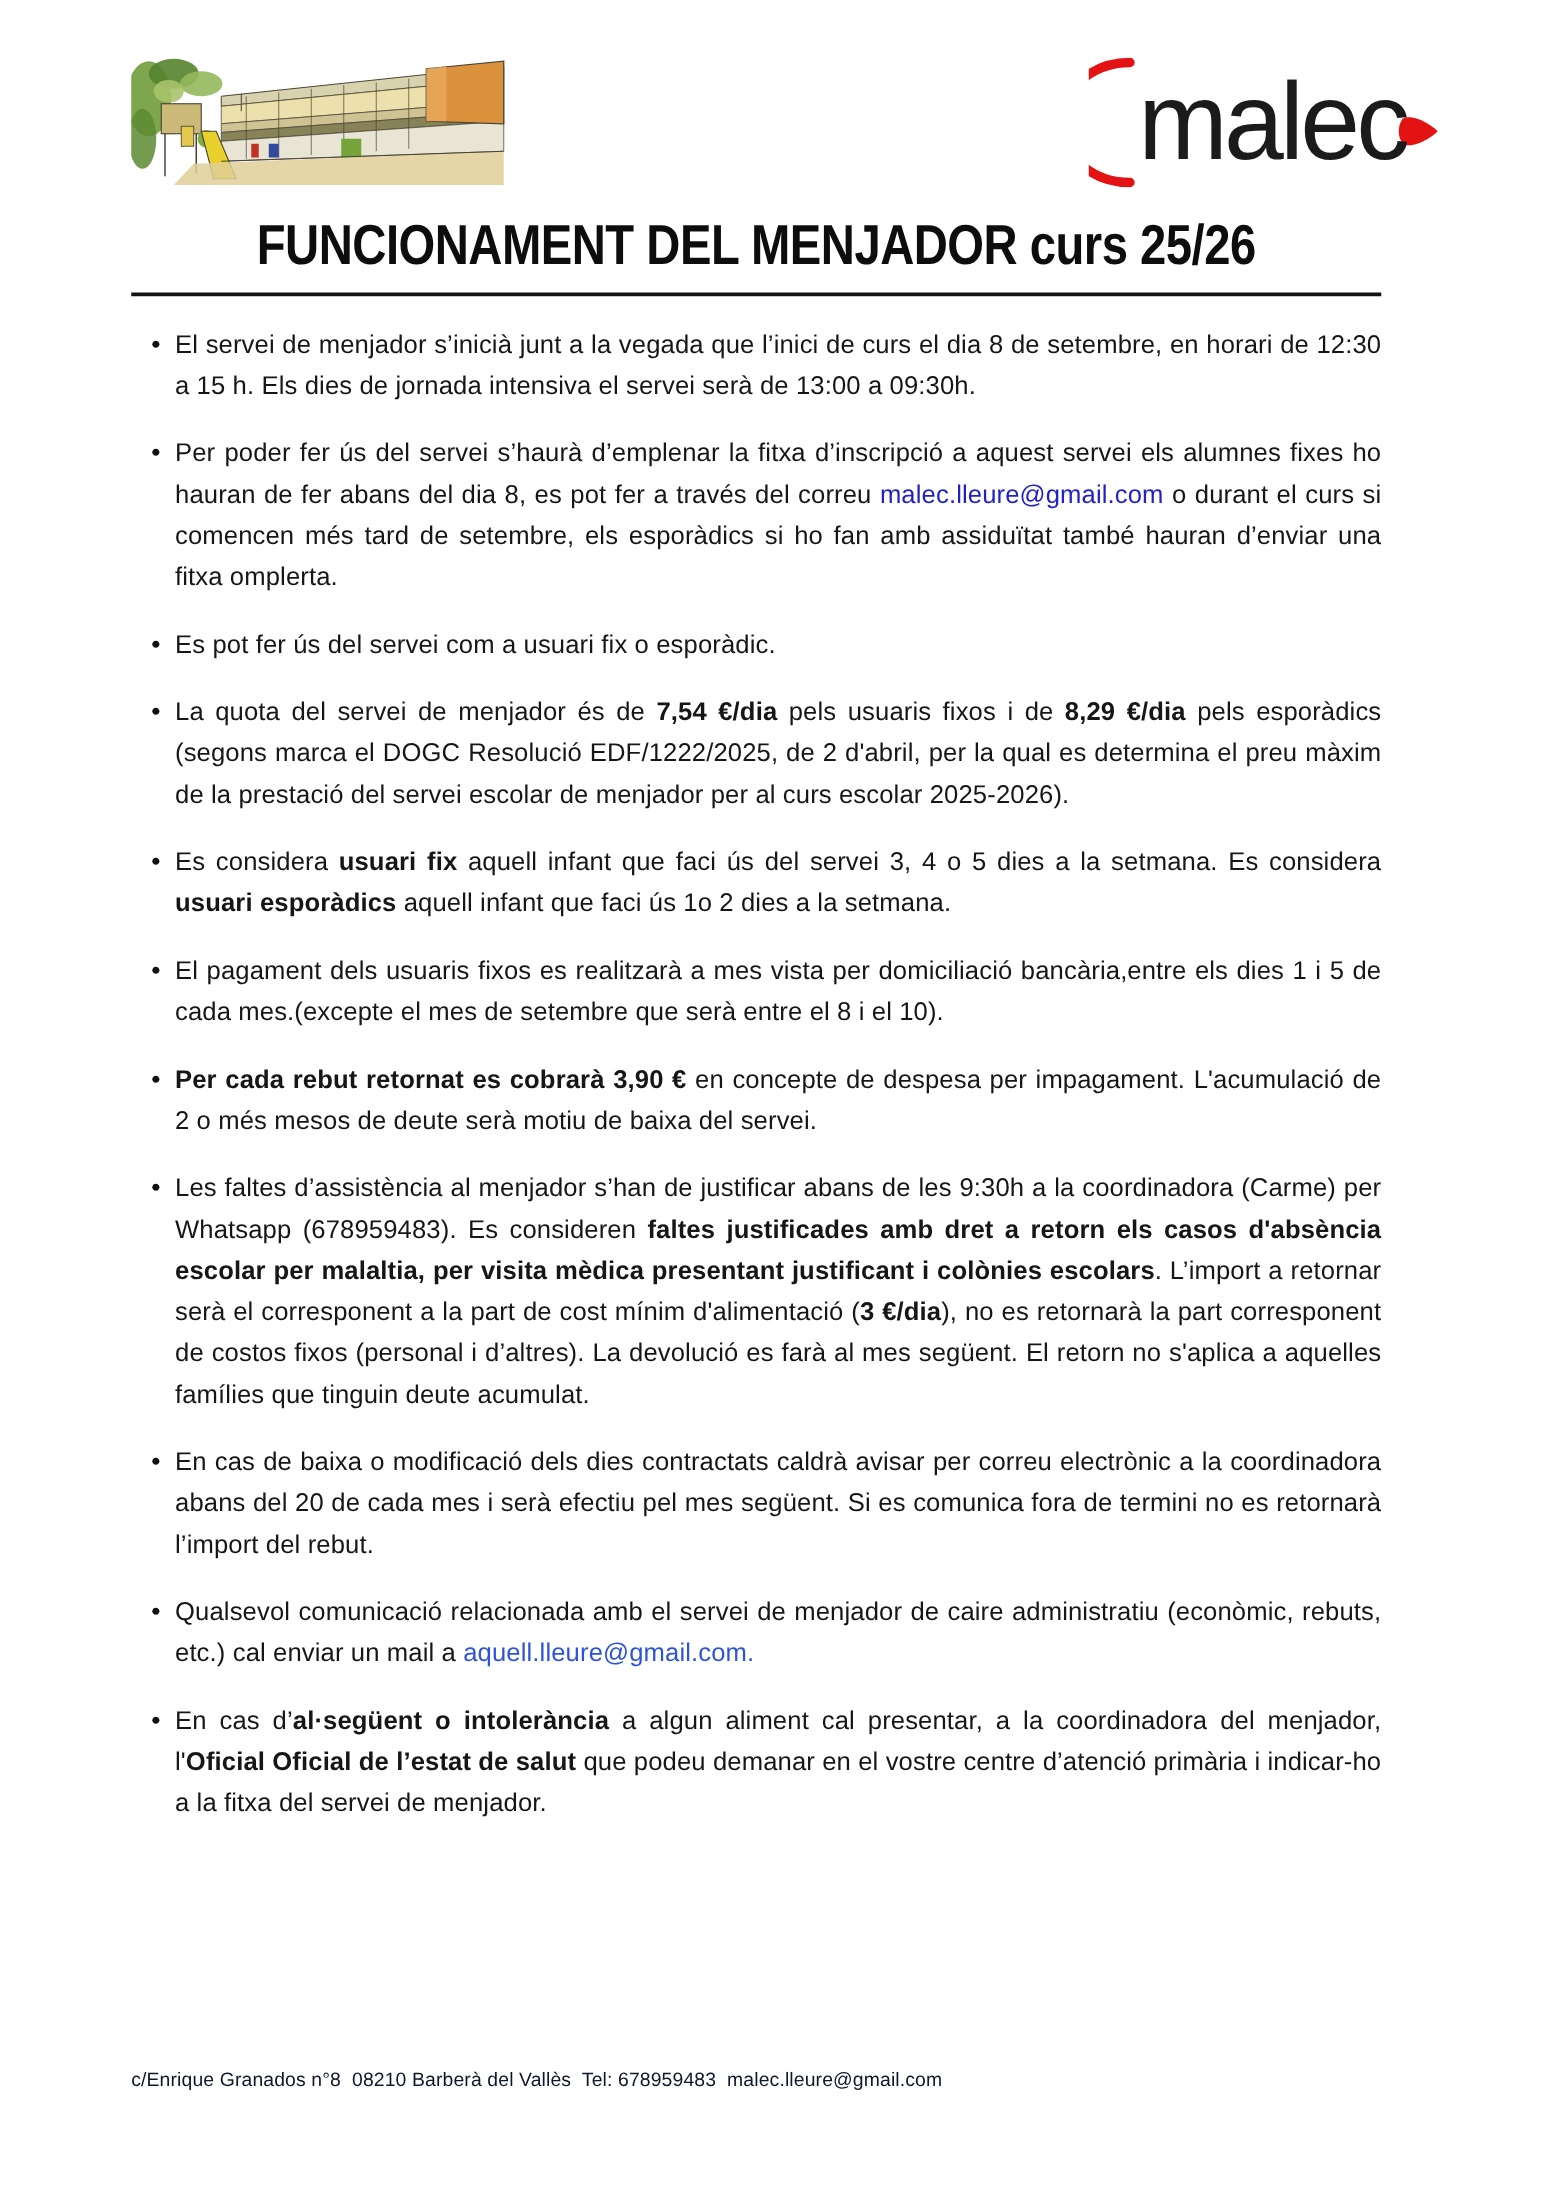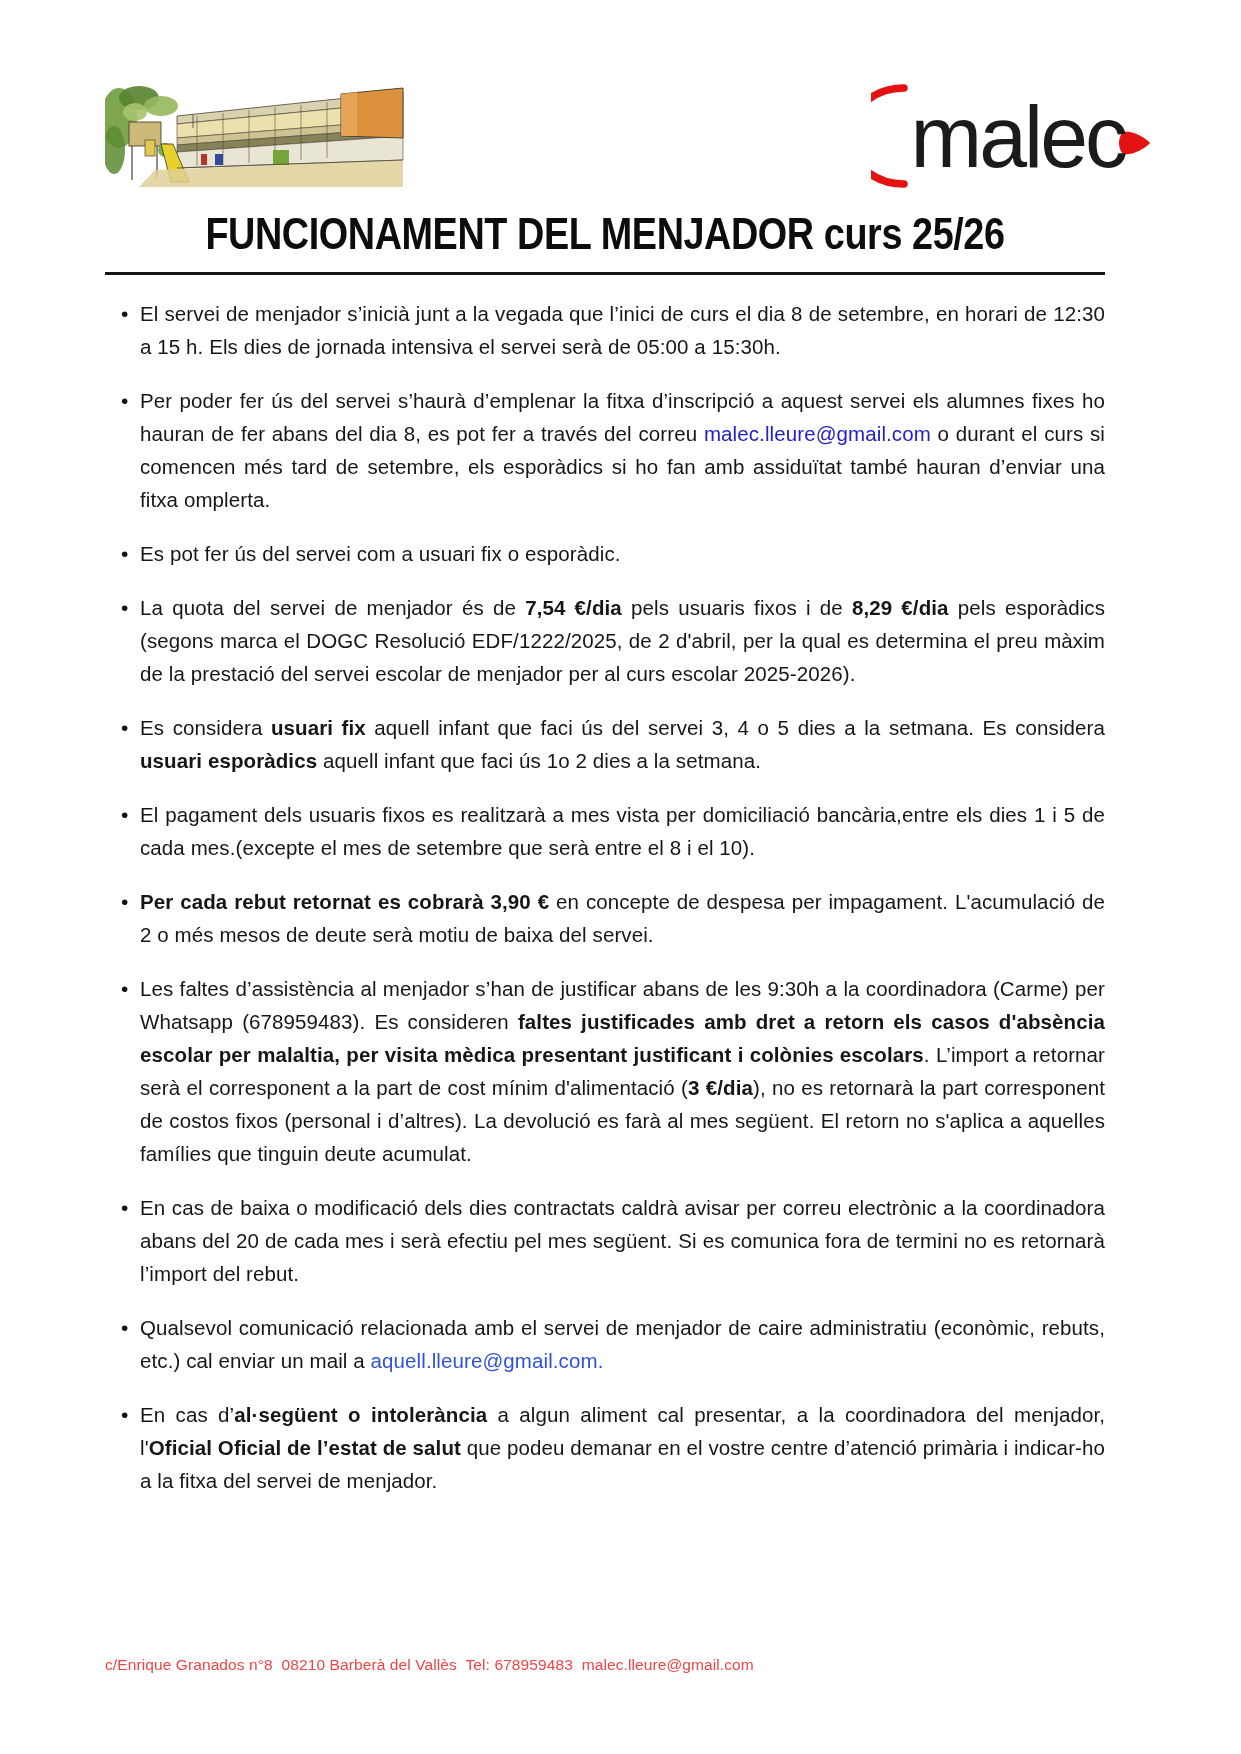--- a/index.html
+++ b/index.html
@@ -2,21 +2,21 @@
 <html style="--link-u: #2121c4; --link-p: #2f53d6;"><head>
 <meta charset="utf-8">
 <style>
   html,body{margin:0;padding:0;background:#ffffff;}
   body{
     width:1241px;height:1754px;position:relative;overflow:hidden;
     font-family:"Liberation Sans",sans-serif;color:#141414;
   }
   .content{width:1000px;margin-left:105px;}
   
-  .header{padding-top:82px;display:flex;justify-content:space-between;align-items:flex-end;width:1046px;}
+  .header{padding-top:44px;display:flex;justify-content:space-between;align-items:center;width:1046px;}
   .illus{width:300px;height:104px;display:block;}
   .logo{display:flex;align-items:center;height:104px;margin-top:2px;}
   .logo-paren{width:38px;height:104px;display:block;}
   .logo-text{
     font-family:"Liberation Sans",sans-serif;font-size:86px;font-weight:400;
     letter-spacing:-3px;color:#1b1b1b;line-height:104px;margin-left:2px;
     transform:scaleY(1.02);
   }
   .logo-arrow{width:34px;height:30px;display:block;margin-left:-8px;margin-top:14px;}
   
@@ -32,21 +32,21 @@
   .dot{width:19px;flex:0 0 19px;font-size:21px;line-height:33px;color:#111;}
   .btxt{
     flex:1;margin:0;font-size:20.5px;line-height:33px;text-align:justify;
     letter-spacing:0.1px;color:#161616;
   }
   .btxt .bold{font-weight:bold;}
   .link-u{color:var(--link-u,#2121c4);cursor:pointer;}
   .link-p{color:var(--link-p,#2f53d6);cursor:pointer;}
   
   .footer{
-    position:absolute;left:105px;top:1656px;font-size:15.5px;color:#ef4444;
+    position:absolute;left:105px;top:1656px;font-size:15.5px;color:#0f172a;
     letter-spacing:0.1px;white-space:pre-wrap;
   }
 </style>
 </head>
 <body>
 
 <div class="content">
 
   <div class="header">
 
@@ -104,21 +104,21 @@
       </svg>
     </div>
   </div>
 
   <h1 class="title">FUNCIONAMENT DEL MENJADOR curs 25/26</h1>
   <hr class="rule">
 
   <div class="bullets" id="bullets">
       <div class="bullet">
         <span class="dot">•</span>
-        <p class="btxt"><span>El servei de menjador s’inicià junt a la vegada que l’inici de curs el dia 8 de setembre, en horari de 12:30 a 15 h. Els dies de jornada intensiva el servei serà de 05:00 a 15:30h.</span></p>
+        <p class="btxt"><span>El servei de menjador s’inicià junt a la vegada que l’inici de curs el dia 8 de setembre, en horari de 12:30 a 15 h. Els dies de jornada intensiva el servei serà de 13:00 a 09:30h.</span></p>
       </div>
       <div class="bullet">
         <span class="dot">•</span>
         <p class="btxt"><span>Per poder fer ús del servei s’haurà d’emplenar la fitxa d’inscripció a aquest servei els alumnes fixes ho hauran de fer abans del dia 8, es pot fer a través del correu </span><span class="link-u">malec.lleure@gmail.com</span><span> o durant el curs si comencen més tard de setembre, els esporàdics si ho fan amb assiduïtat també hauran d’enviar una fitxa omplerta.</span></p>
       </div>
       <div class="bullet">
         <span class="dot">•</span>
         <p class="btxt"><span>Es pot fer ús del servei com a usuari fix o esporàdic.</span></p>
       </div>
       <div class="bullet">

